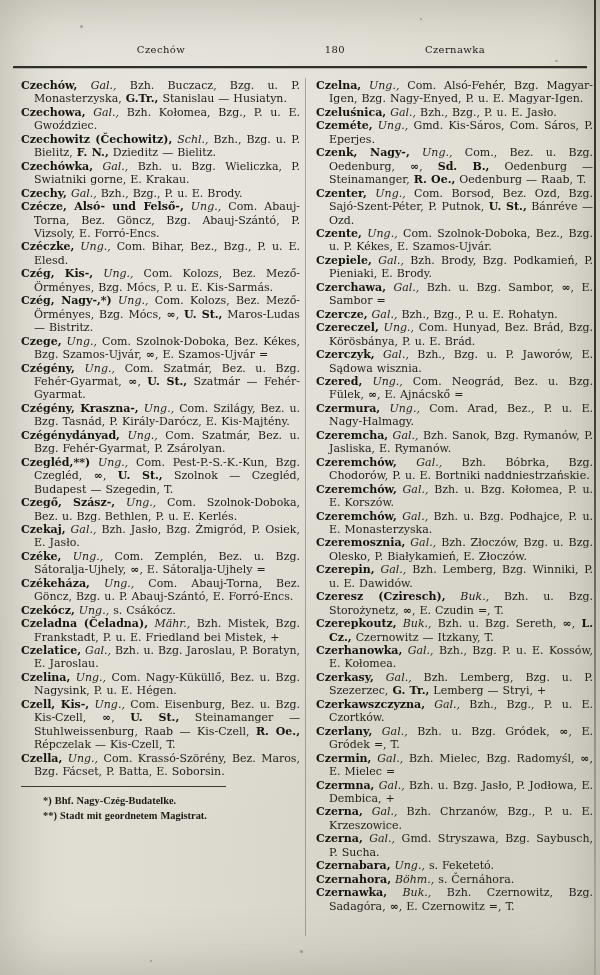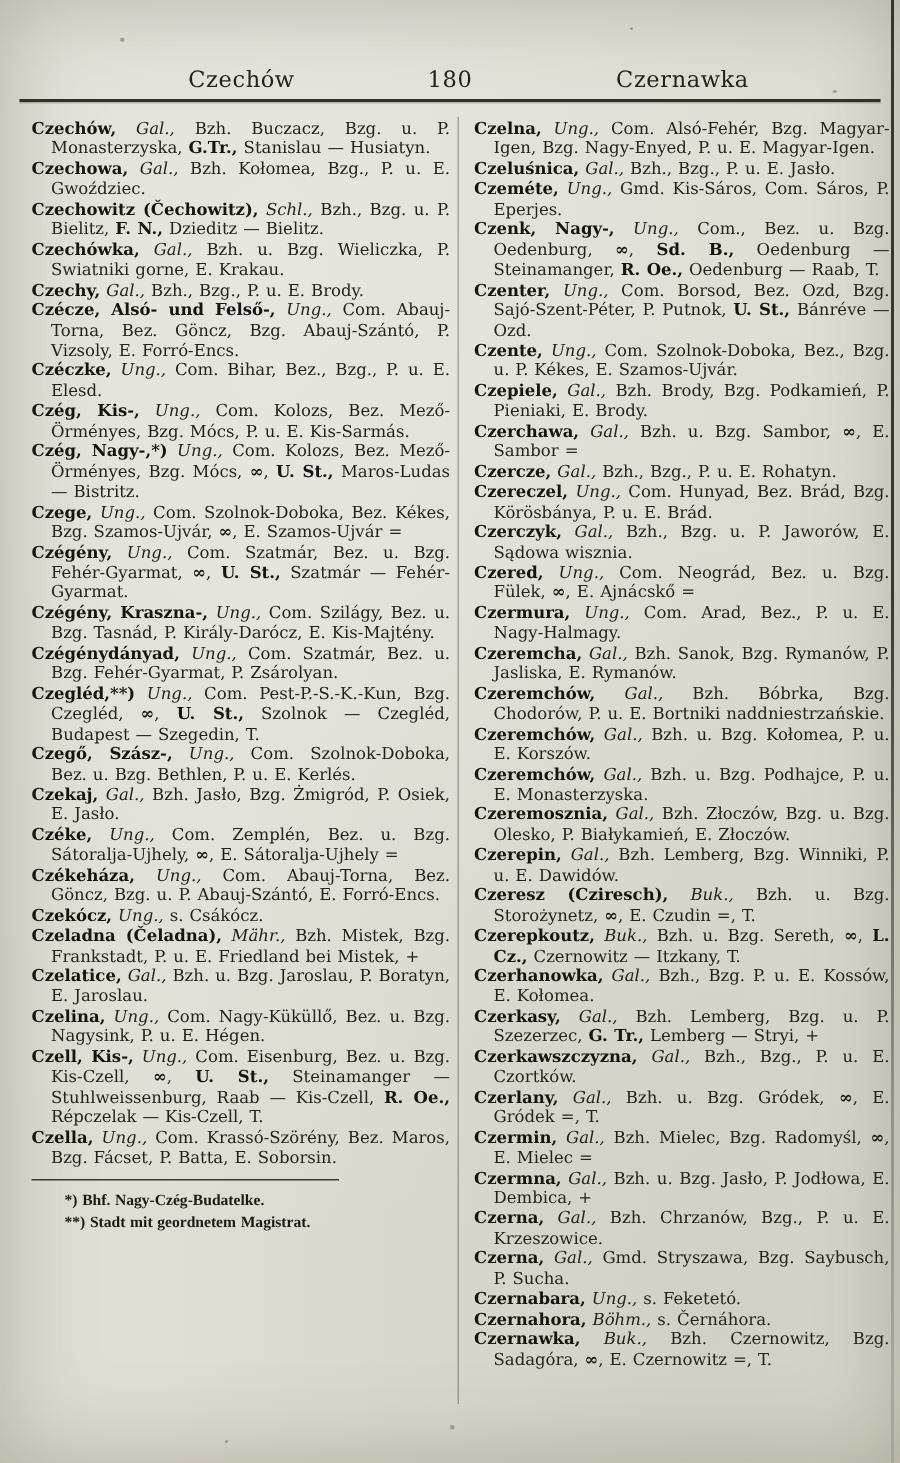--- a/index.html
+++ b/index.html
@@ -9,24 +9,24 @@
     color:#23211c;
     background:
       radial-gradient(ellipse at 30% 20%, rgba(255,255,255,.25), rgba(0,0,0,0) 60%),
       radial-gradient(ellipse at 80% 90%, rgba(90,85,70,.10), rgba(0,0,0,0) 55%),
       #e0ddd3;
     box-shadow:inset 0 0 60px rgba(95,90,75,.35);
   }
   .speck{position:absolute;border-radius:50%;background:rgba(60,55,45,.35);}
   .running-header{
     position:absolute;top:44px;left:0;width:580px;height:18px;
-    font-size:15px;letter-spacing:.4px;
+    font-size:10px;letter-spacing:.4px;
   }
   .rh-left{position:absolute;left:21px;width:280px;text-align:center;}
-  .rh-center{position:absolute;left:255px;width:90px;text-align:center;}
+  .rh-center{position:absolute;left:255px;width:90px;text-align:right;}
   .rh-right{position:absolute;left:317px;width:276px;text-align:center;}
   .header-rule{
     position:absolute;top:66px;left:13px;width:574px;height:2px;
     background:#312f29;box-shadow:0 1px 0 rgba(49,47,41,.25);
   }
   .edge-line{
     position:absolute;top:0;right:4px;width:2px;height:975px;
     background:linear-gradient(#37352e 0%, #37352e 40%, rgba(55,53,46,.35) 75%, rgba(55,53,46,.15) 100%);
   }
   .col-divider{

